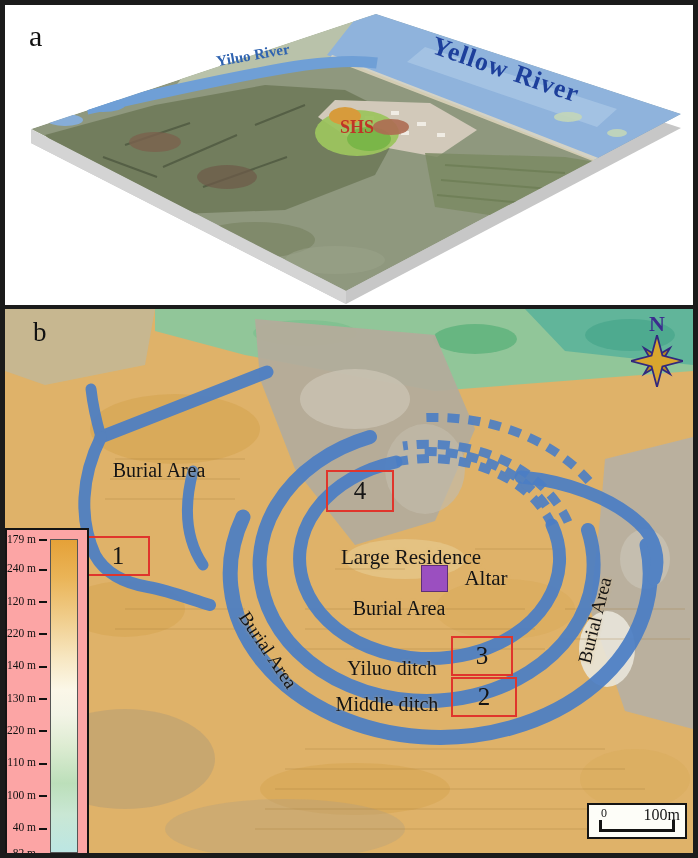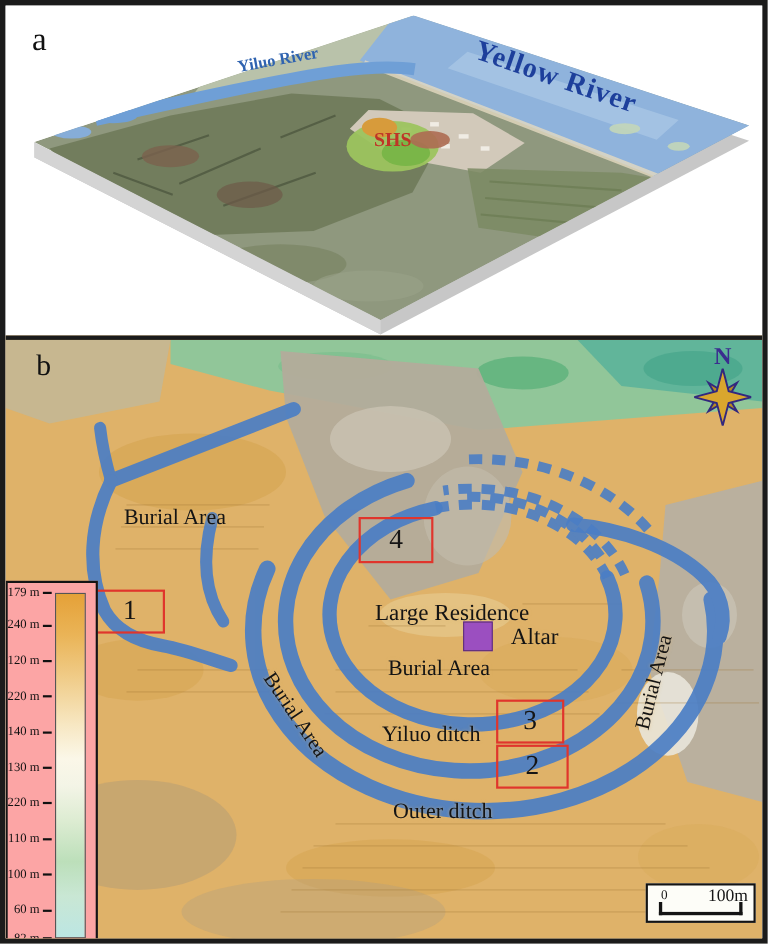--- a/index.html
+++ b/index.html
@@ -175,21 +175,21 @@
         <polygon points="24,7 27.5,20.5 41,24 27.5,27.5 24,41 20.5,27.5 7,24 20.5,20.5" transform="rotate(45 24 24)" fill="#b78a22" stroke="#32287e" stroke-width="1.6"></polygon>
         <polygon points="24,0 29,19 48,24 29,29 24,48 19,29 0,24 19,19" fill="#d9a62e" stroke="#32287e" stroke-width="1.6"></polygon>
       </svg>
     </div>
 
     <div class="map-text" style="left:98px;top:150px;width:112px;">Burial Area</div>
     <div class="map-text" style="left:310px;top:237px;width:192px;font-size:21px;">Large Residence</div>
     <div class="map-text" style="left:446px;top:258px;width:70px;font-size:21px;">Altar</div>
     <div class="map-text" style="left:338px;top:288px;width:112px;">Burial Area</div>
     <div class="map-text" style="left:326px;top:348px;width:122px;">Yiluo ditch</div>
-    <div class="map-text" style="left:330px;top:418px;width:135px;">Outer ditch</div>
+    <div class="map-text" style="left:316px;top:384px;width:132px;">Middle ditch</div>
     <div class="map-text rot-west" style="left:215px;top:331px;width:95px;font-size:19px;">Burial Area</div>
     <div class="map-text rot-east" style="left:543px;top:301px;width:95px;font-size:19px;">Burial Area</div>
 
     <div class="altar-square"></div>
 
     <div class="marker-box" style="left:81px;top:227px;width:60px;height:36px;">
       <span>1</span>
     </div>
     <div class="marker-box" style="left:446px;top:368px;width:62px;height:36px;">
       <span>2</span>
@@ -206,21 +206,21 @@
       <div class="lg-ticks">
         <span class="lg-tick" style="top:0%;"><span>179 m</span><span class="dash"></span></span>
         <span class="lg-tick" style="top:9.3%;"><span>240 m</span><span class="dash"></span></span>
         <span class="lg-tick" style="top:19.6%;"><span>120 m</span><span class="dash"></span></span>
         <span class="lg-tick" style="top:29.9%;"><span>220 m</span><span class="dash"></span></span>
         <span class="lg-tick" style="top:40.2%;margin-left:22px;"><span>140 m</span><span class="dash"></span></span>
         <span class="lg-tick" style="top:50.5%;"><span>130 m</span><span class="dash"></span></span>
         <span class="lg-tick" style="top:60.8%;"><span>220 m</span><span class="dash"></span></span>
         <span class="lg-tick" style="top:71.1%;margin-left:13px;"><span>110 m</span><span class="dash"></span></span>
         <span class="lg-tick" style="top:81.4%;"><span>100 m</span><span class="dash"></span></span>
-        <span class="lg-tick" style="top:91.8%;"><span>60 m</span><span class="dash"></span></span>
+        <span class="lg-tick" style="top:91.8%;"><span>40 m</span><span class="dash"></span></span>
         <span class="lg-tick" style="top:100%;"><span>82 m</span><span class="dash"></span></span>
       </div>
     </div>
 
     <div class="scalebar">
       <span class="s0">0</span>
       <span class="s100">100m</span>
       <div class="bracket"></div>
     </div>
   </div>

